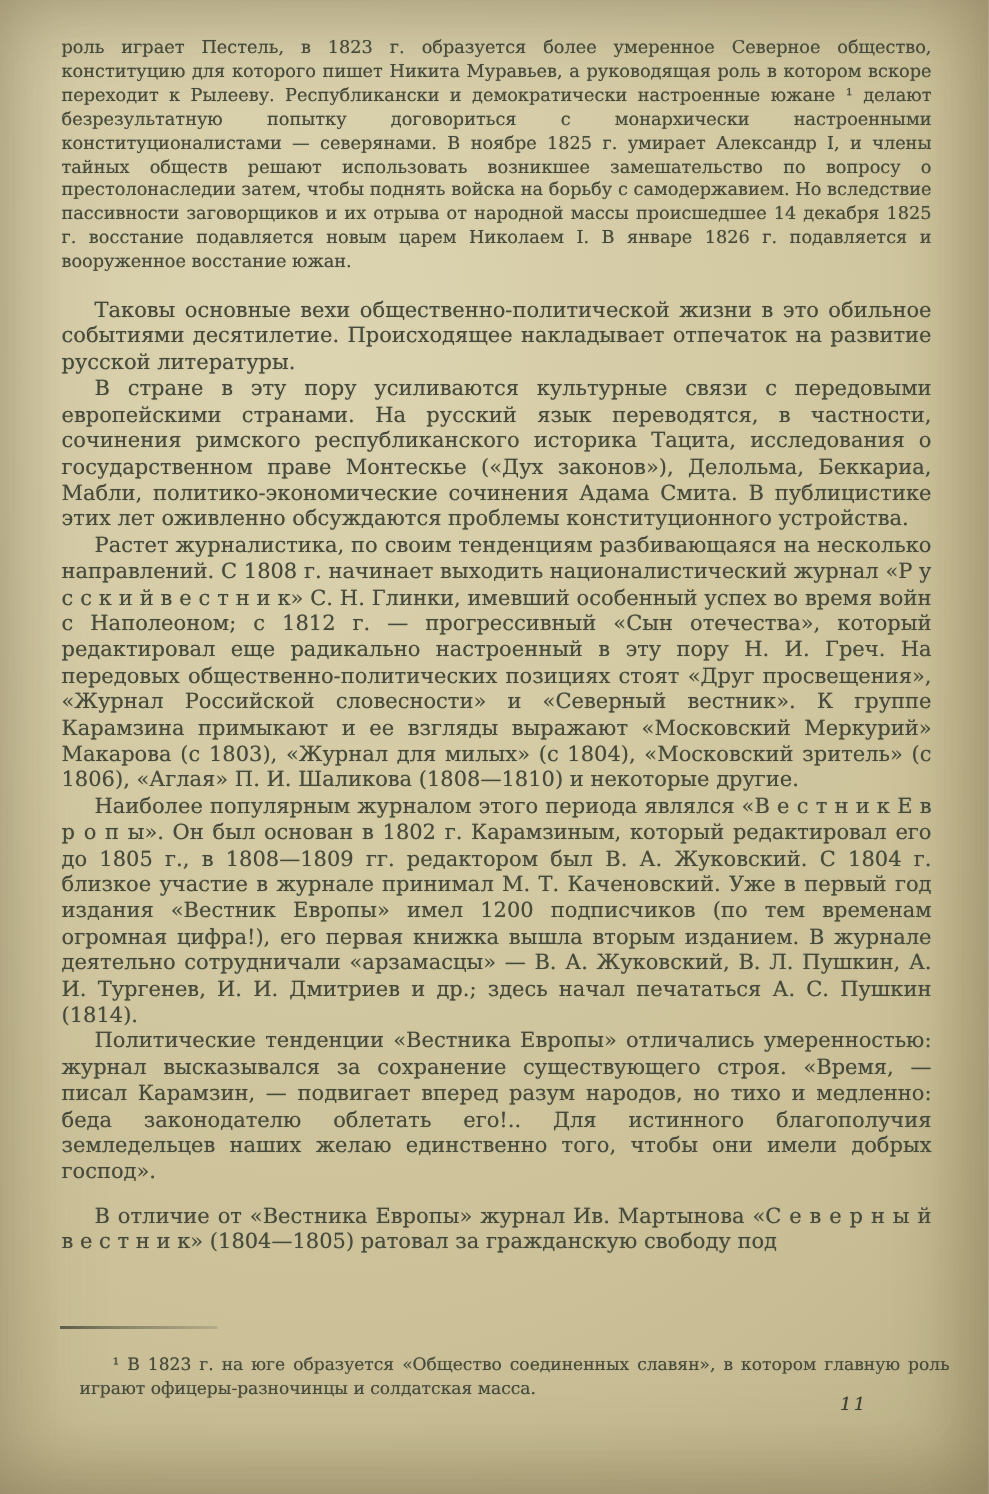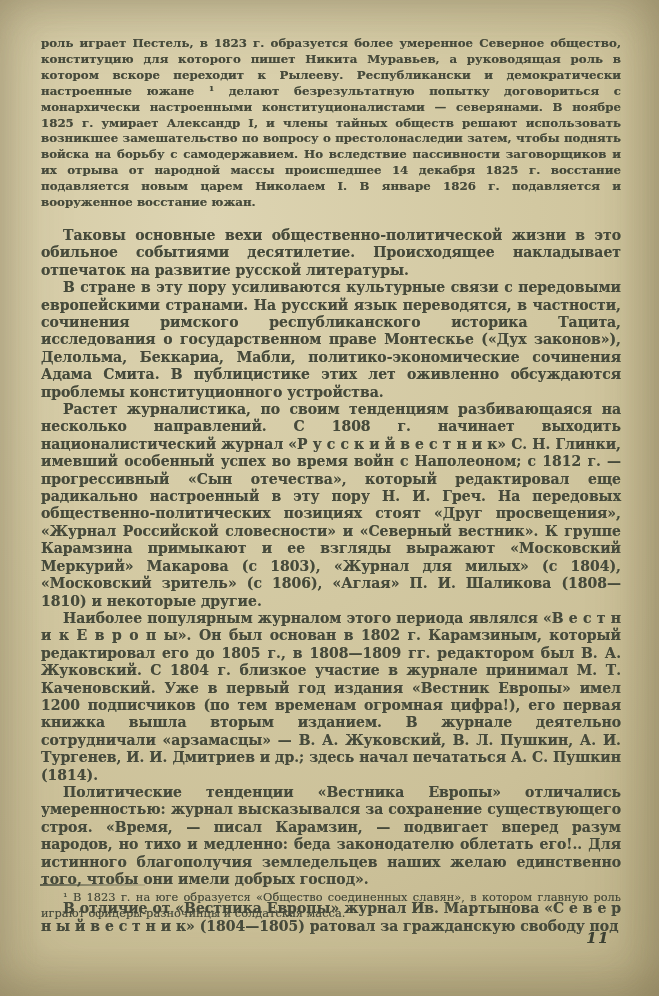--- a/index.html
+++ b/index.html
@@ -18,23 +18,22 @@
       inset 0 0 70px rgba(92, 80, 45, 0.28),
       inset -10px 0 45px rgba(92, 80, 45, 0.22),
       inset 0 -8px 40px rgba(92, 80, 45, 0.18),
       inset 4px 4px 30px rgba(230, 222, 190, 0.35);
     font-family: "DejaVu Serif", "Liberation Serif", serif;
     color: #464a3b;
   }
   .content {
     position: absolute;
     left: 41px;
-    top: 36px;
+    top: 24px;
     width: 580px;
-    font-weight: bold;
   }
   .petit {
     font-size: 11.8px;
     line-height: 15.9px;
     text-align: justify;
     text-shadow: 0 0 0.6px rgba(70, 74, 59, 0.55);
     margin: 0;
   }
   .body-text {
     margin-top: 16px;
@@ -64,30 +63,29 @@
   .footnote {
     position: absolute;
     left: 41px;
     top: 890px;
     width: 580px;
     font-size: 11.4px;
     line-height: 15.6px;
     text-align: justify;
     text-indent: 22px;
     text-shadow: 0 0 0.6px rgba(70, 74, 59, 0.5);
-    margin: 0;
+    margin: 12px;
   }
   .page-number {
     position: absolute;
     left: 560px;
     top: 929px;
     width: 50px;
-    text-align: right;
-    font-size: 15px;
-    font-weight: bold;
+    font-size: 12px;
+    font-weight: normal;
     font-style: italic;
     letter-spacing: 1.5px;
     color: #3c4032;
     text-shadow: 0 0 0.5px rgba(60, 64, 50, 0.6);
   }
 </style>
 </head>
 <body>
 
 <div class="page">

